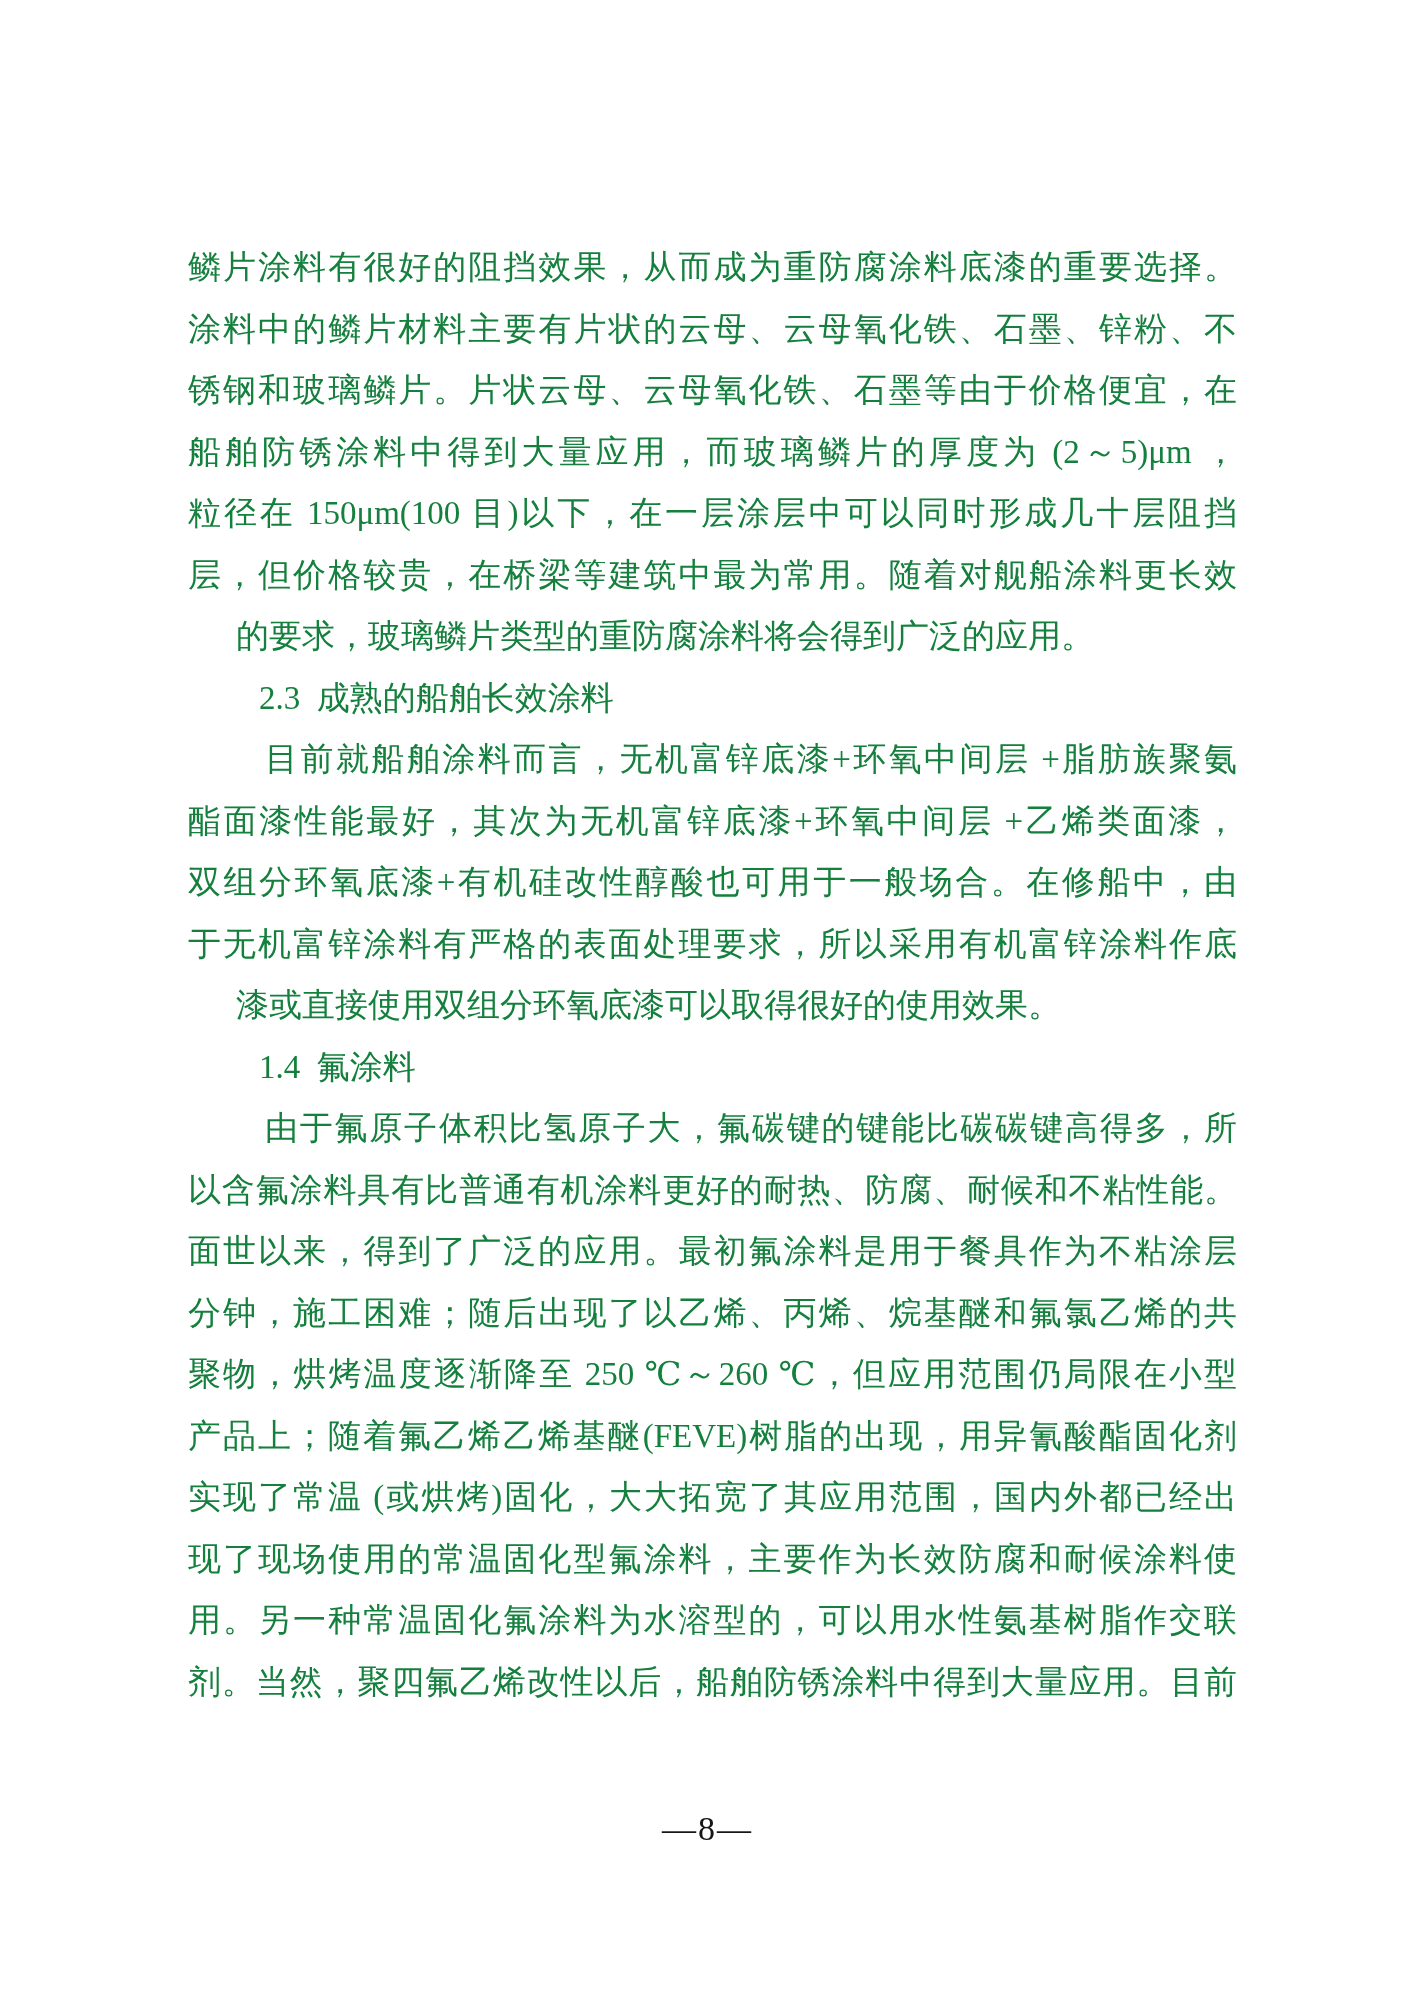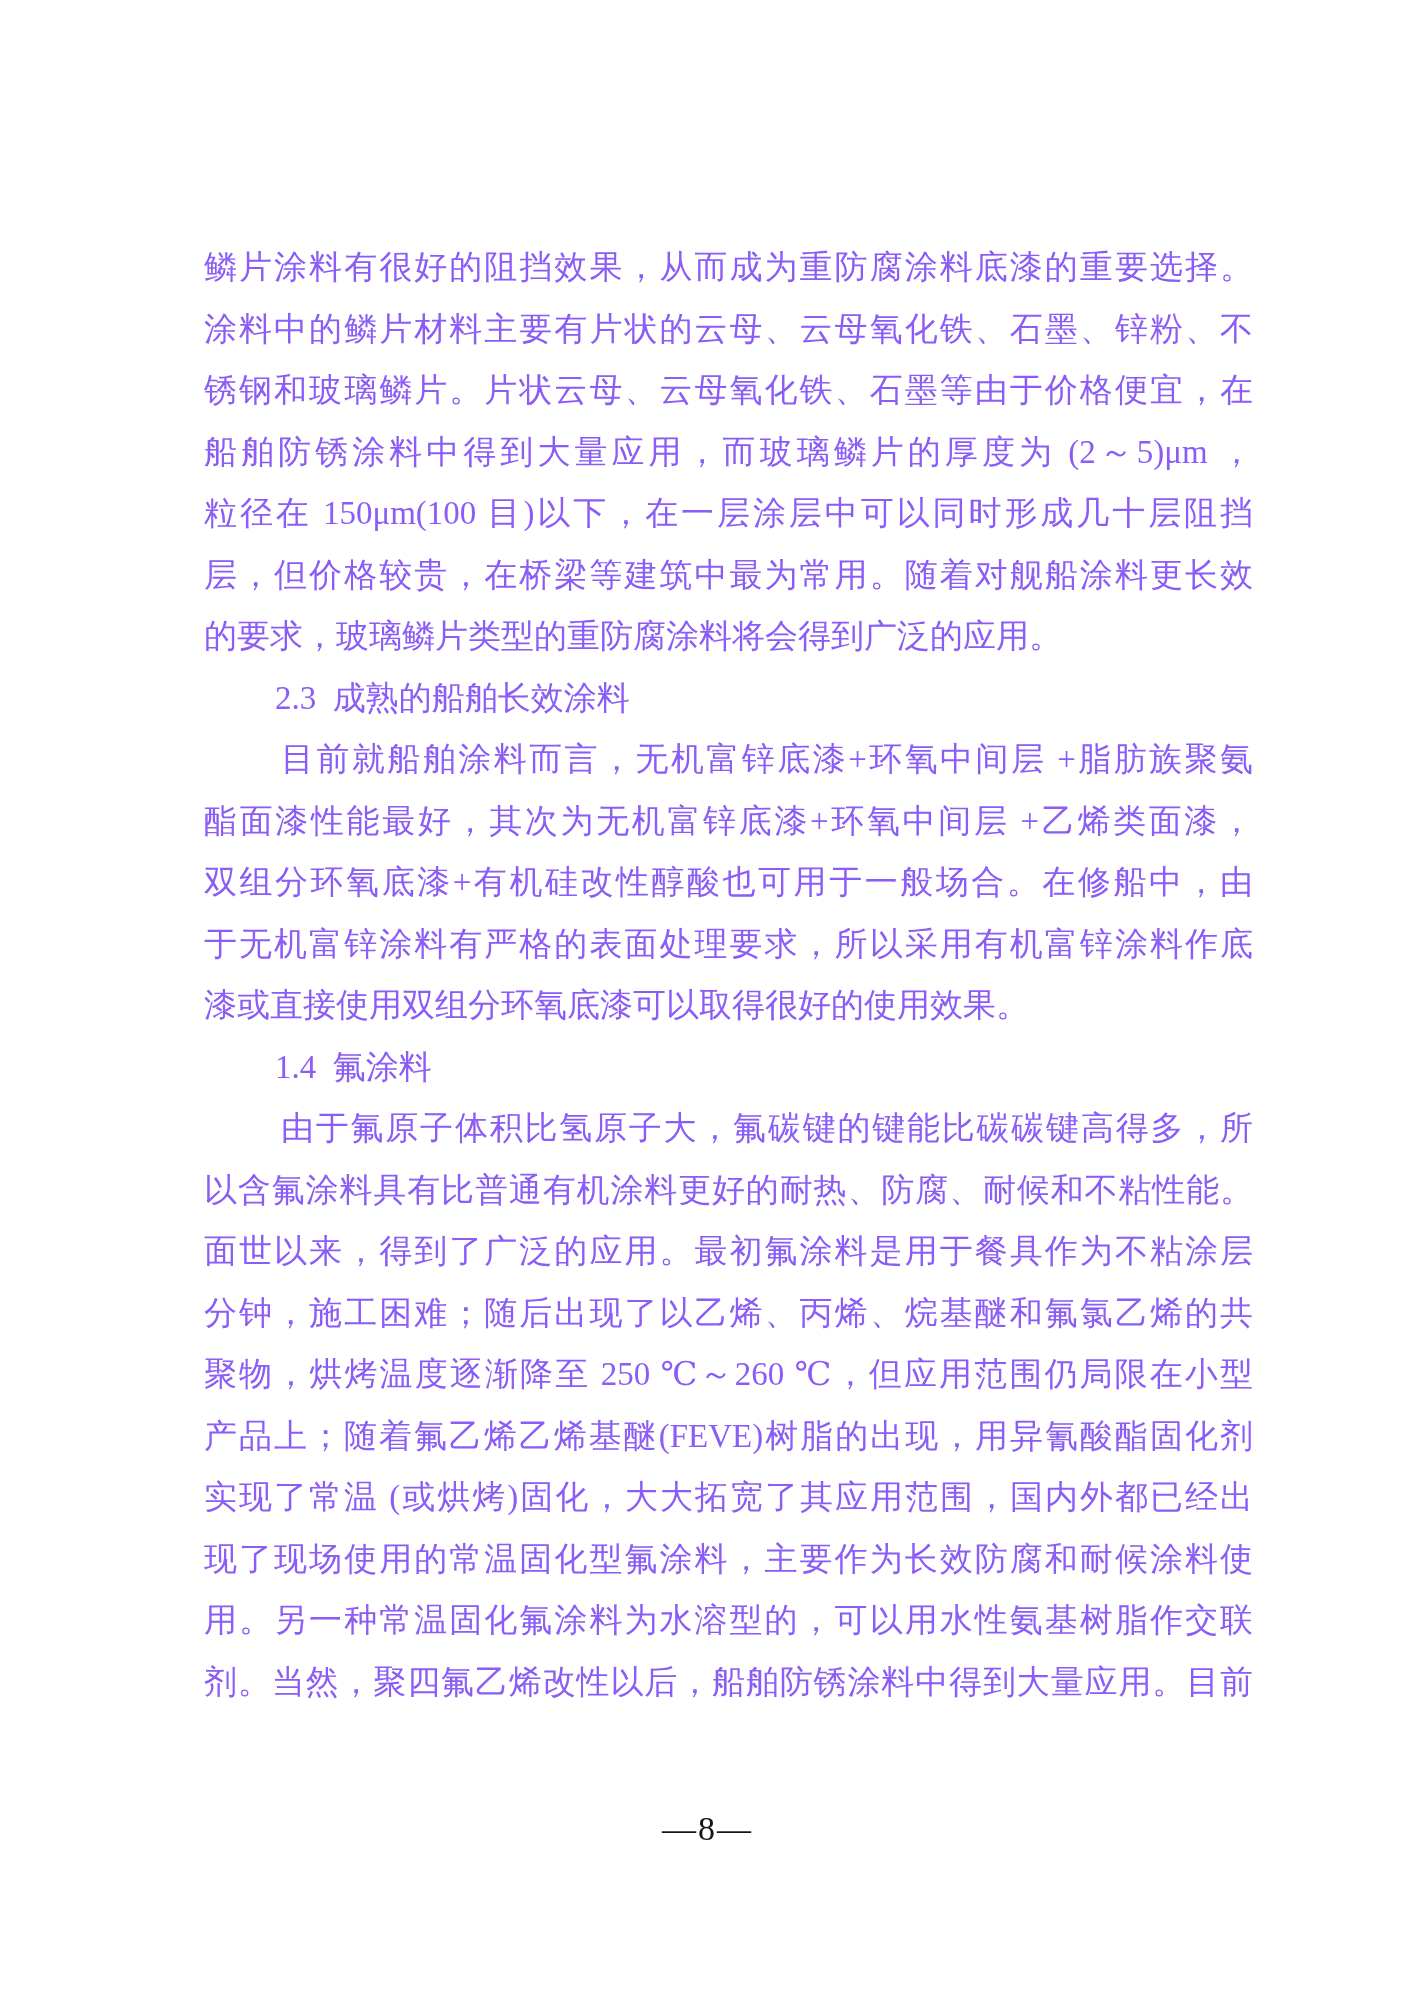--- a/index.html
+++ b/index.html
@@ -14,37 +14,38 @@
     font-family: "Liberation Serif", "DejaVu Serif", serif;
     overflow: hidden;
   }
   .page {
     position: absolute;
     inset: 0;
     background: #ffffff;
   }
   .text-block {
     position: absolute;
-    left: 204px;
+    left: 188px;
     top: 237px;
     width: 1049px;
-    color: #8b5cf6;
+    color: #15803d;
   }
   .line {
     font-size: 33px;
     line-height: 61.5px;
     height: 61.5px;
     text-align: justify;
     text-align-last: justify;
     white-space: normal;
     overflow: hidden;
   }
   .line.end {
     text-align: left;
     text-align-last: left;
+    margin-left: 48px;
   }
   .line.heading {
     text-align: right;
     text-align-last: left;
     padding-left: 71px;
     white-space: pre-wrap;
   }
   .line.first-full {
     text-indent: 77px;
   }

